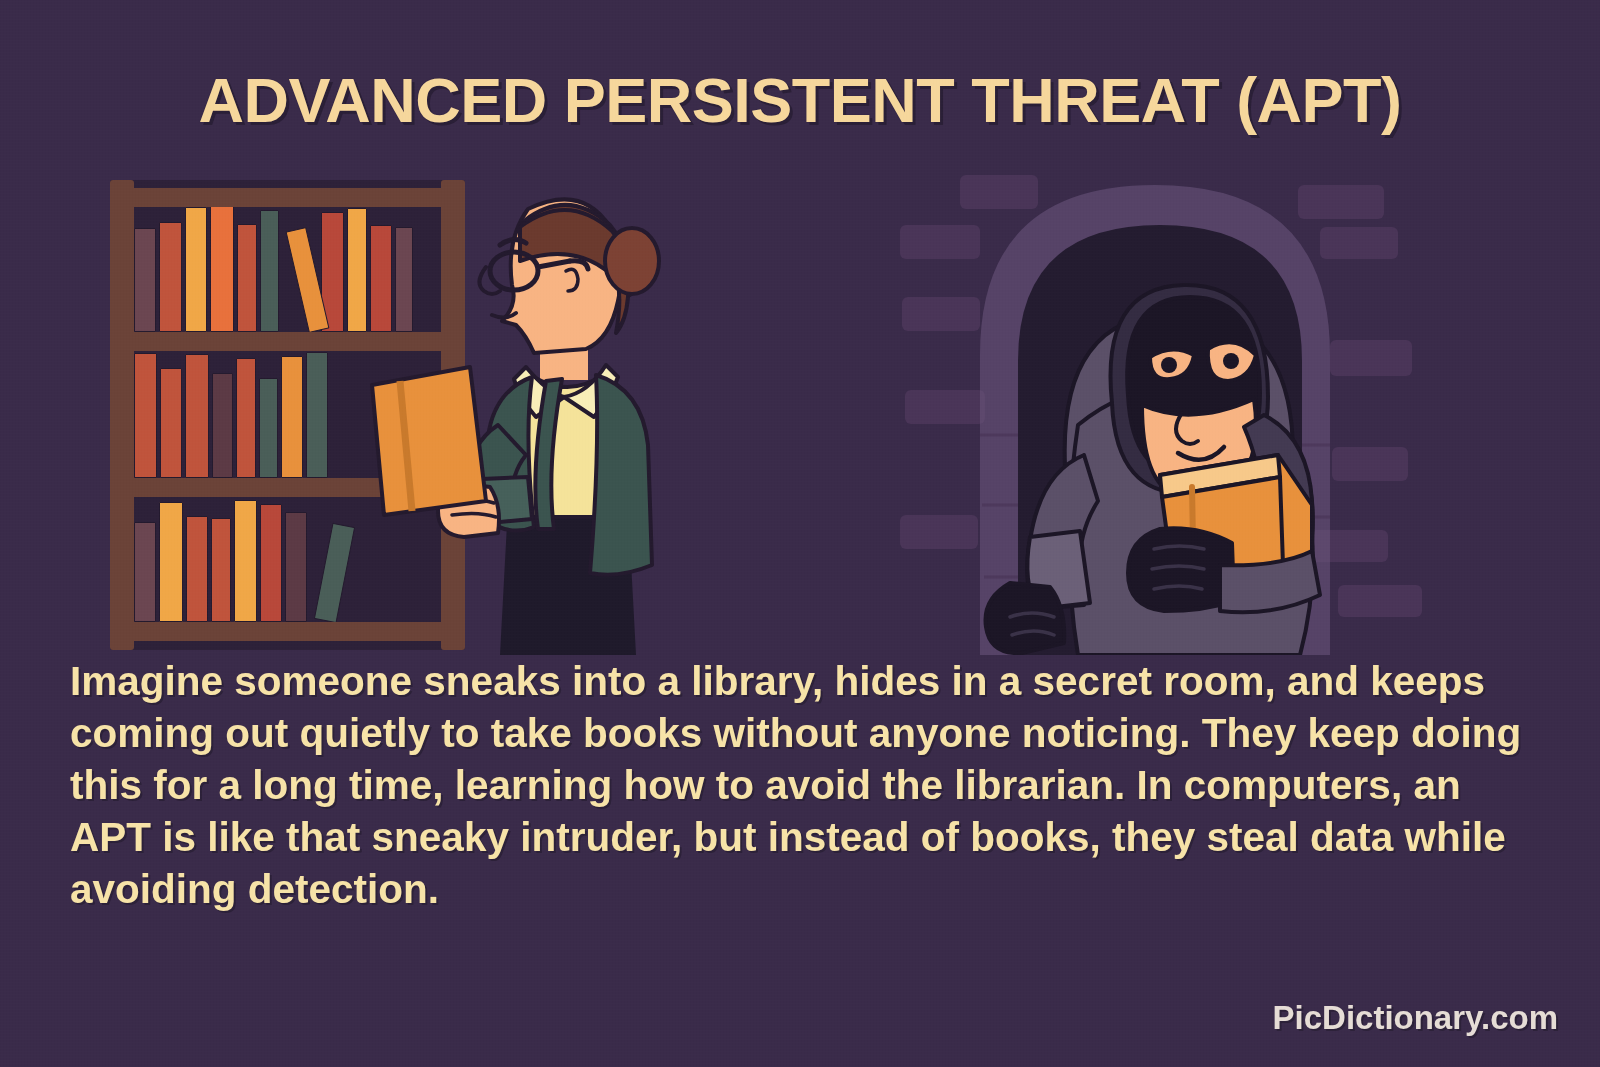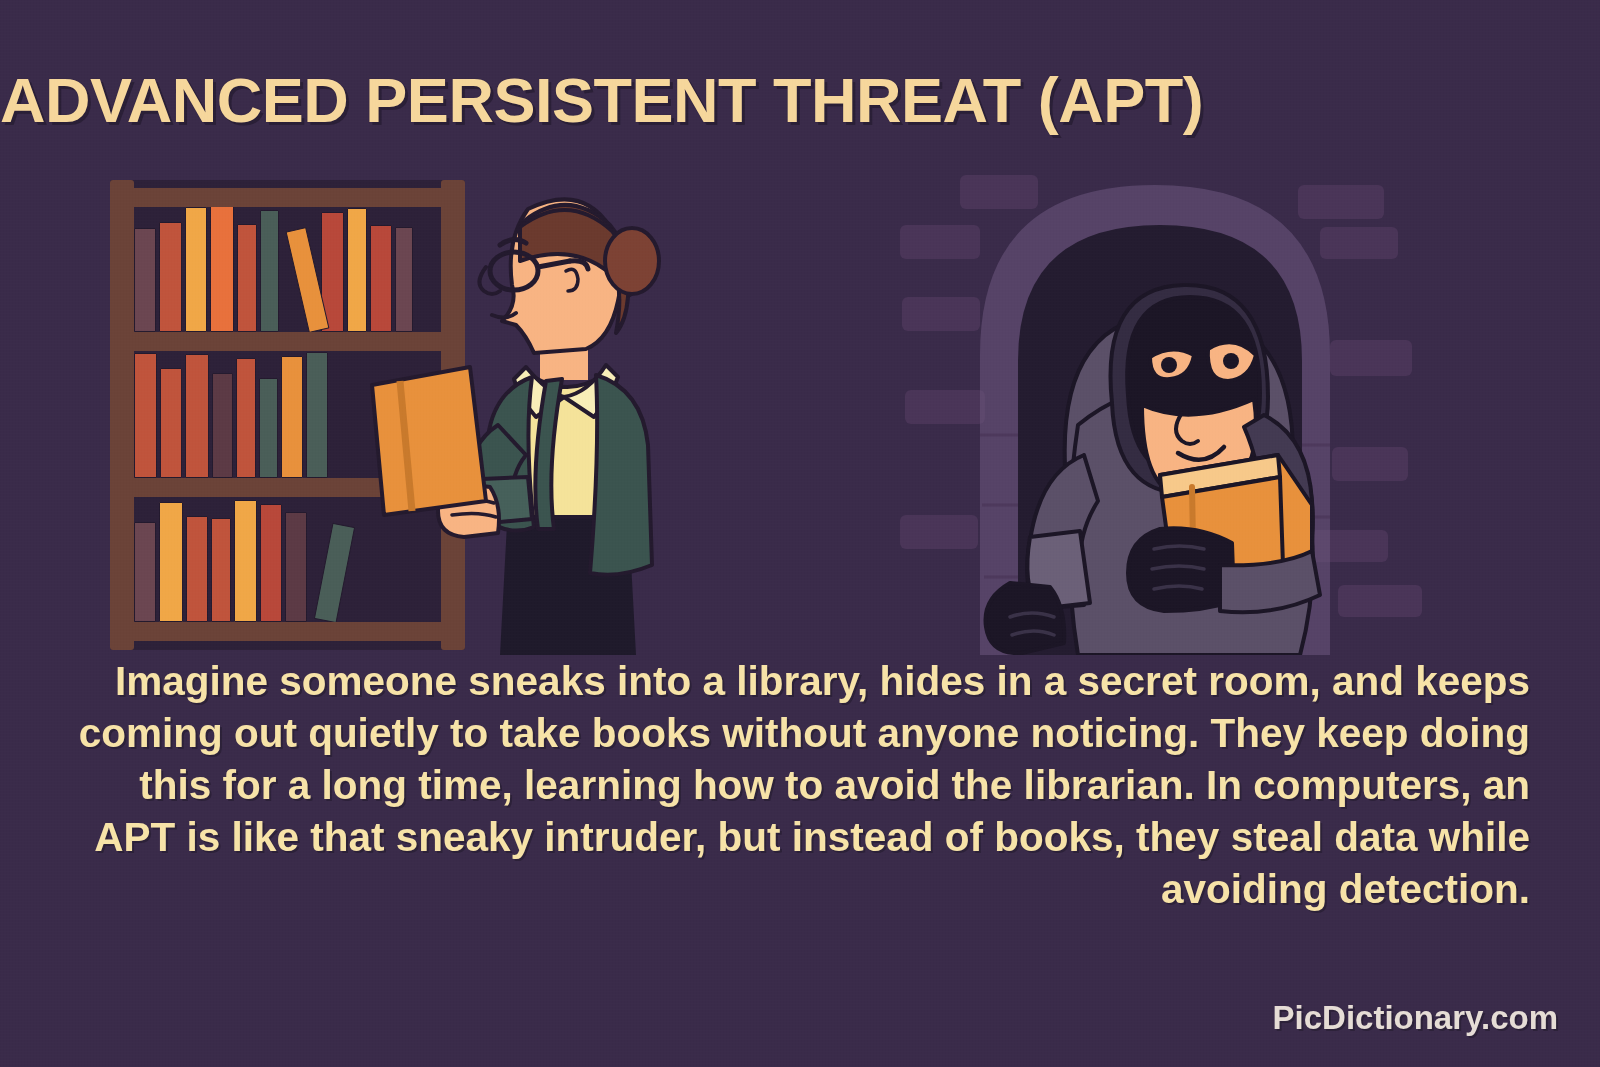--- a/index.html
+++ b/index.html
@@ -14,21 +14,21 @@
     position:absolute; inset:0; pointer-events:none; z-index:60;
     opacity:.05;
     background-image:
       repeating-linear-gradient(0deg, rgba(255,255,255,.10) 0 1px, rgba(0,0,0,0) 1px 3px),
       repeating-linear-gradient(90deg, rgba(0,0,0,.10) 0 1px, rgba(0,0,0,0) 1px 3px);
   }
 
   
   #title {
     position:absolute; left:0; top:64px; width:1600px;
-    text-align:left;
+    text-align:center;
     font-size:63px; font-weight:bold;
     letter-spacing:-0.5px;
     color:#f6d79c;
     text-shadow:3px 3px 0 #2a1f37, 0 0 1px #2a1f37;
     white-space:nowrap;
   }
 
   
   #art { position:absolute; left:0; top:165px; width:1600px; height:490px; }
 
@@ -60,21 +60,21 @@
 
   
   #scene-right { position:absolute; left:860px; top:0; width:640px; height:490px; }
   .brick {
     position:absolute; background:#4a3558; border-radius:6px;
   }
 
   
   #body-text {
     position:absolute; left:70px; top:655px; width:1460px;
-    text-align:right;
+    text-align:left;
     font-size:40.5px; font-weight:bold; line-height:52px;
     color:#f7e3a8;
     text-shadow:2px 2px 0 #2c2139;
   }
   
   #watermark {
     position:absolute; right:42px; bottom:30px;
     font-size:33px; font-weight:bold;
     color:#e6ddd6;
     text-shadow:2px 2px 0 #2c2139;

